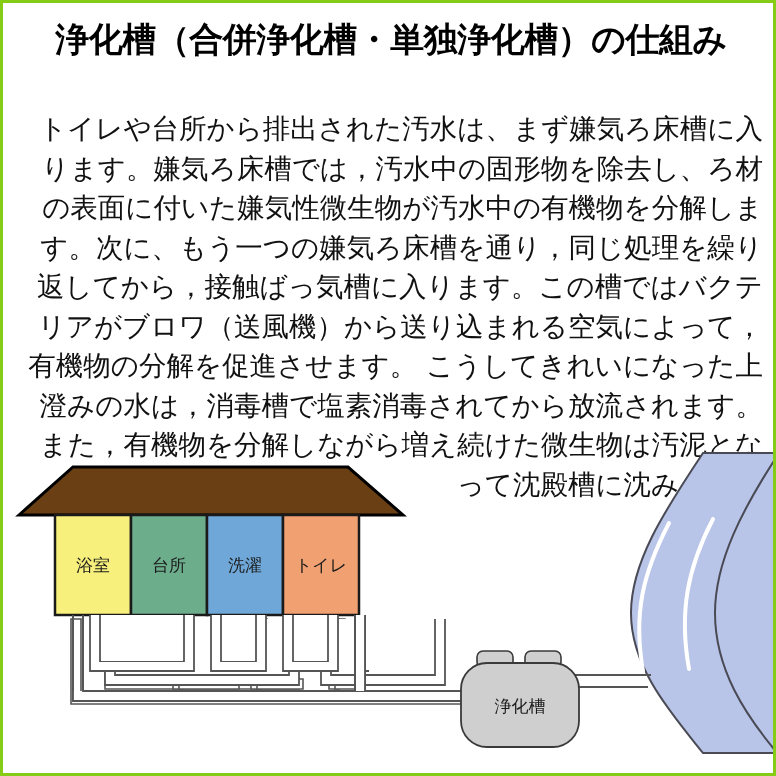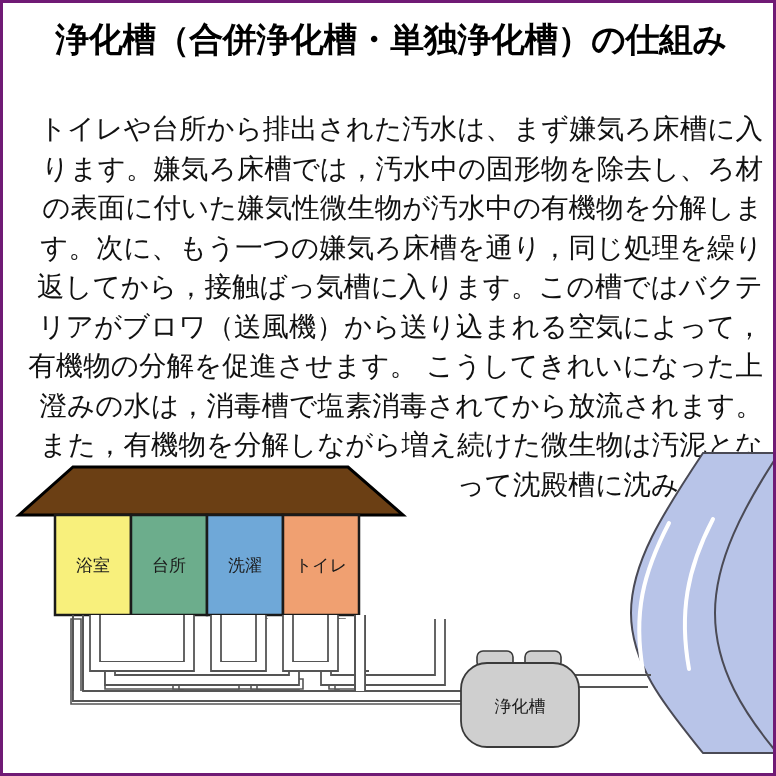--- a/index.html
+++ b/index.html
@@ -12,21 +12,21 @@
     background: #ffffff;
     font-family: "Liberation Sans", "DejaVu Sans", sans-serif;
     overflow: hidden;
   }
   #page {
     position: relative;
     width: 776px;
     height: 776px;
     background: #ffffff;
     box-sizing: border-box;
-    border: 3px solid #701a75;
+    border: 3px solid #84cc16;
     overflow: hidden;
   }
   
   .title {
     position: absolute;
     left: 0;
     top: 14px;
     width: 776px;
     text-align: center;
     font-size: 34px;

